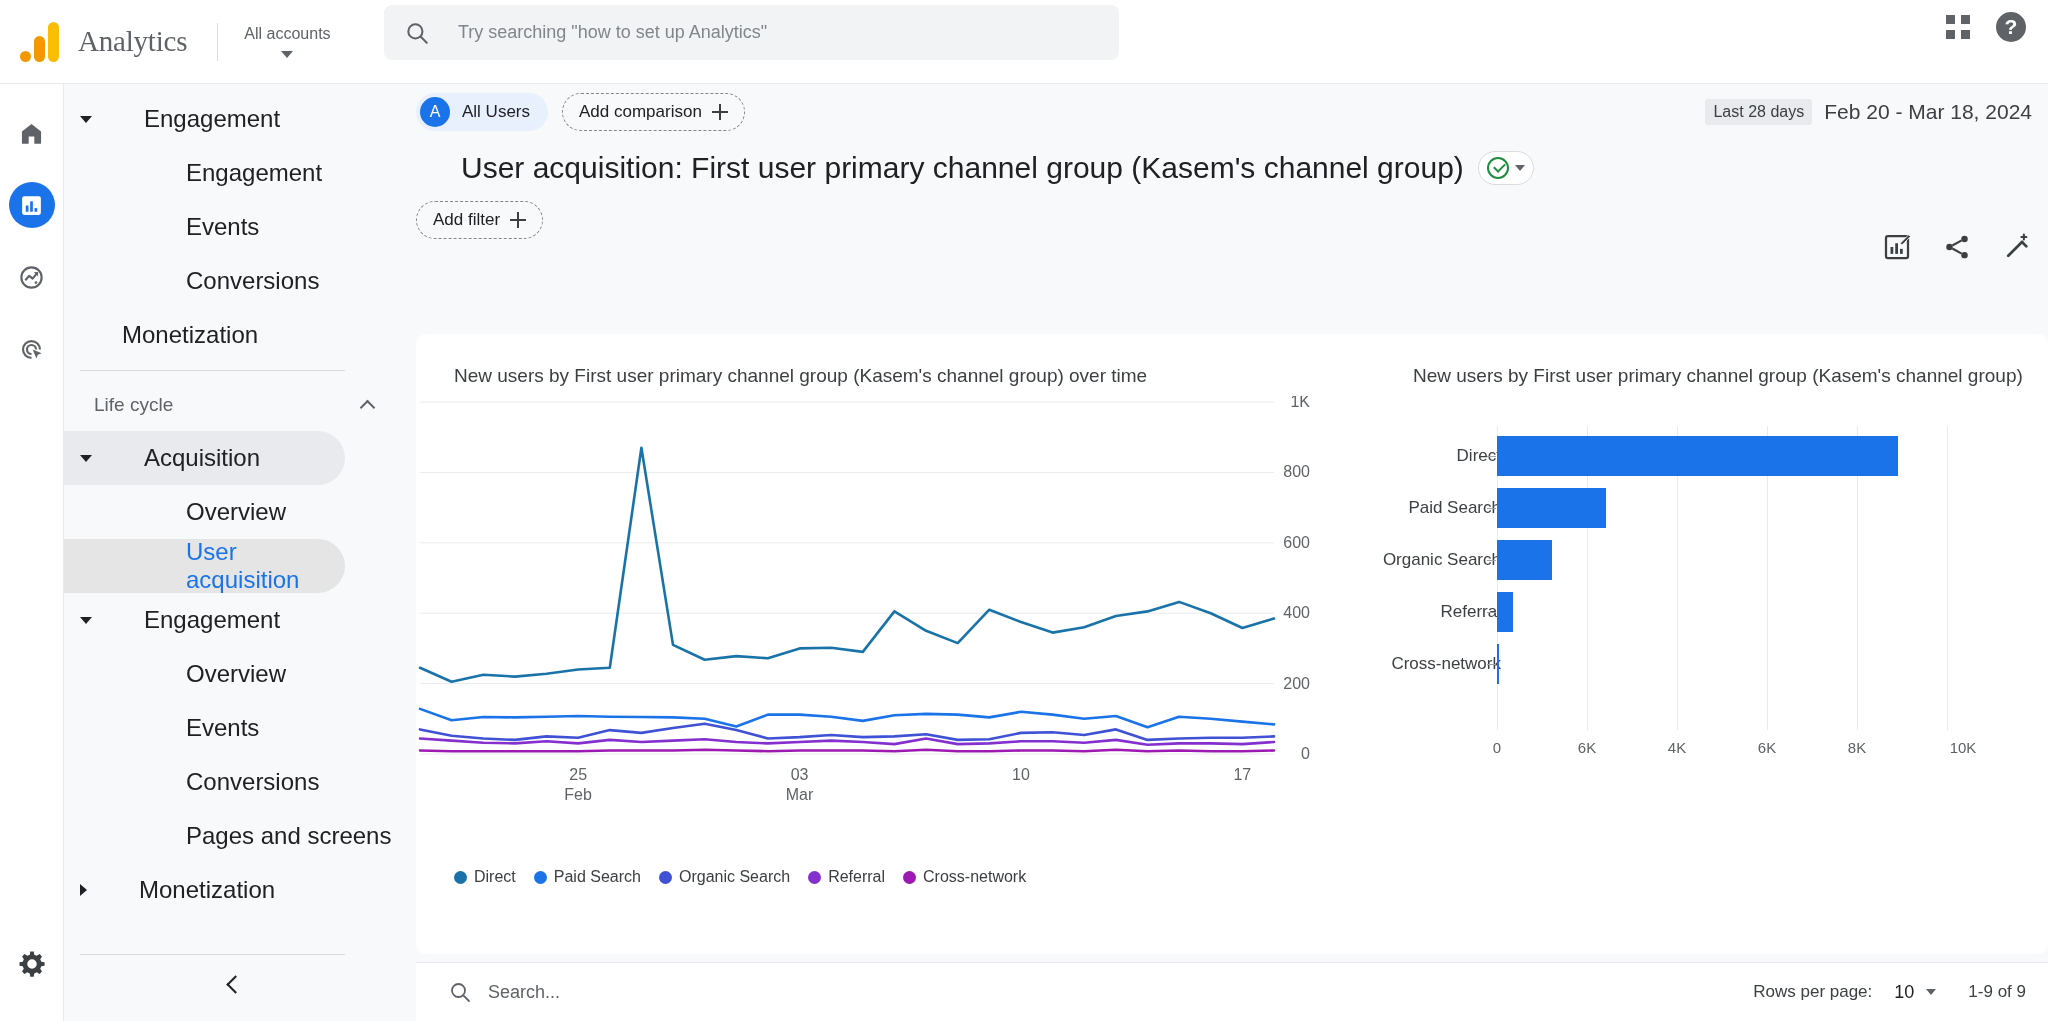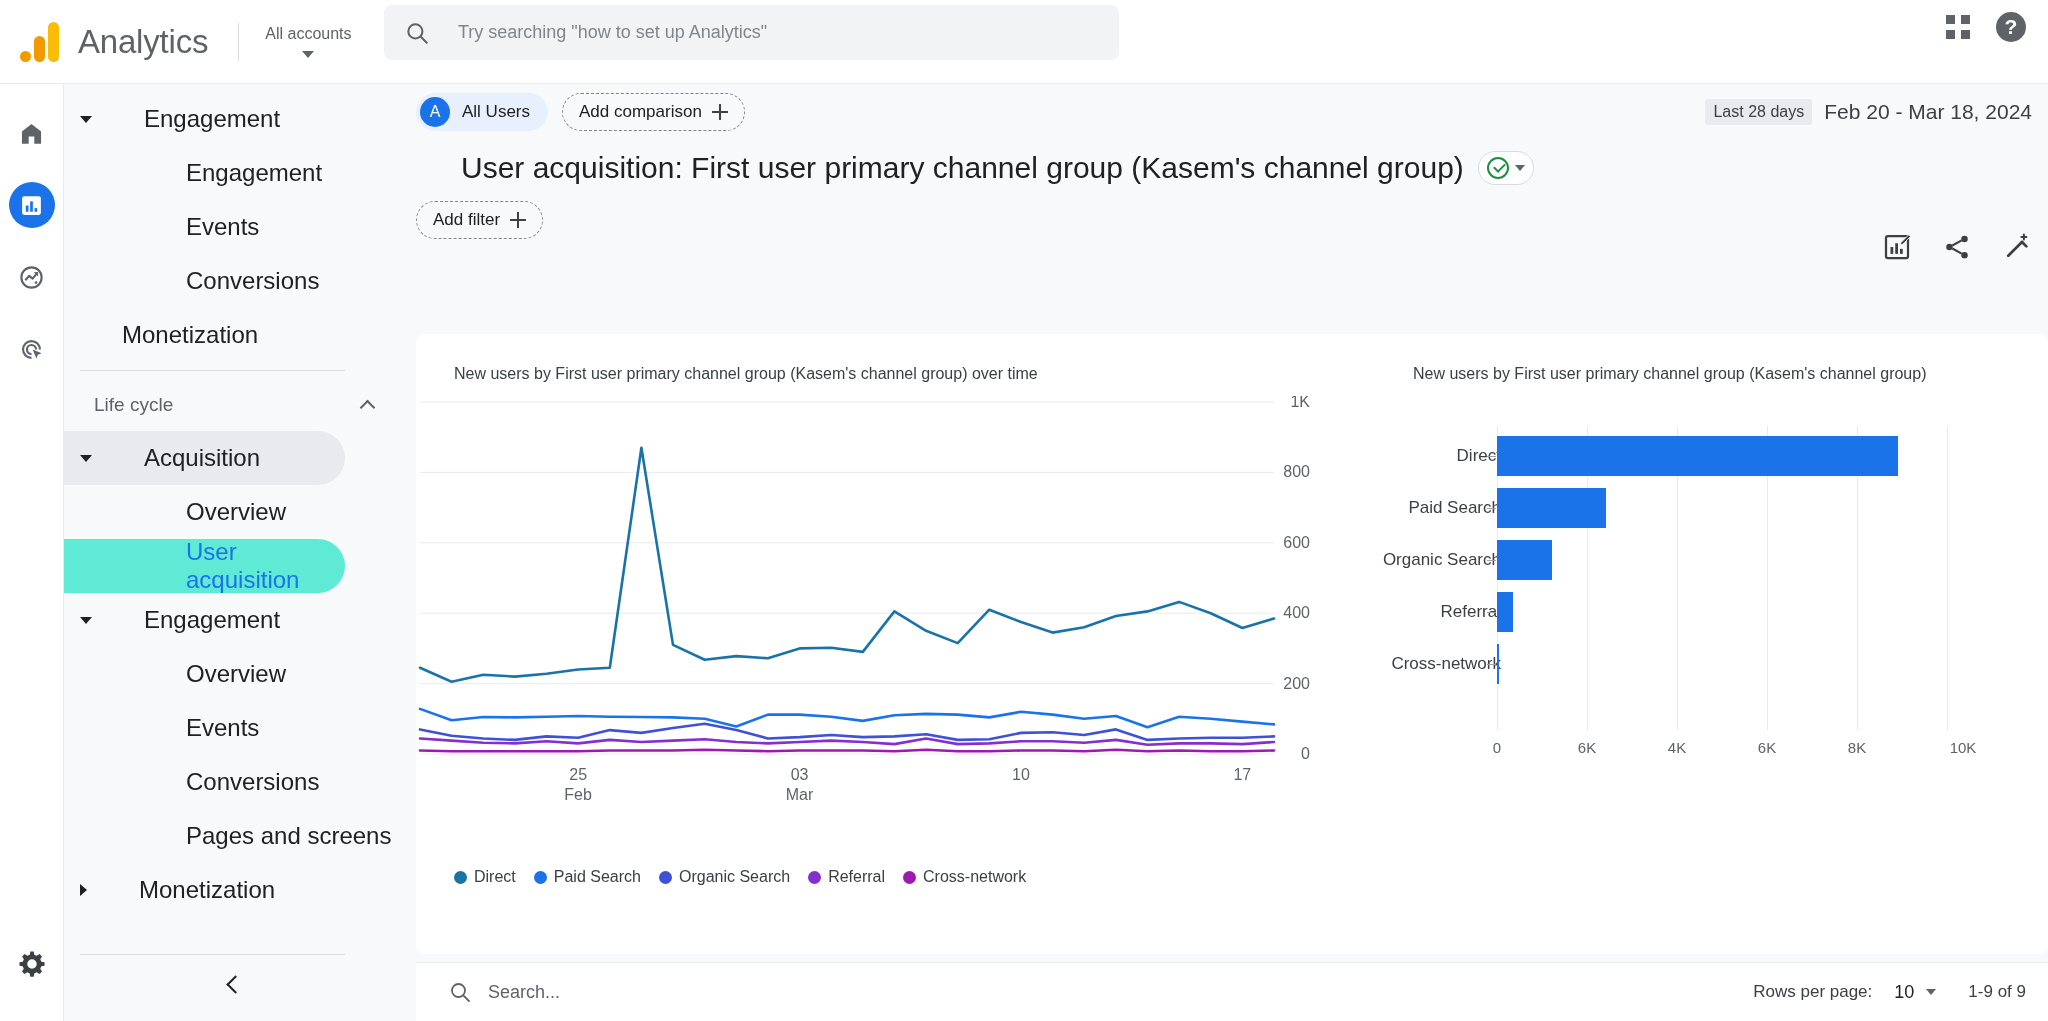--- a/index.html
+++ b/index.html
@@ -14,21 +14,21 @@
   .topbar {
     position: absolute; top: 0; left: 0; width: 2048px; height: 84px;
     background: #fff; display: flex; align-items: center;
     border-bottom: 1px solid #e8eaed;
   }
   .ga-logo { margin-left: 20px; display: flex; align-items: flex-end; height: 40px; width: 42px; gap: 3px; }
   .ga-bar { border-radius: 7px; }
   .ga-b1 { width: 11px; height: 11px; background: #f29900; border-radius: 50%; }
   .ga-b2 { width: 11px; height: 26px; background: #f29900; }
   .ga-b3 { width: 11px; height: 40px; background: #fbbc04; }
-  .brand-name { font-size: 33px; color: #5f6368; margin-left: 16px; letter-spacing: -0.2px; }
+  .brand-name { font-size: 29px; color: #5f6368; margin-left: 16px; letter-spacing: -0.2px; font-family: Liberation Serif, serif; }
   .brand-sep { width: 1px; height: 38px; background: #dadce0; margin-left: 30px; }
   .acct-wrap { margin-left: 26px; display: flex; flex-direction: column; align-items: center; cursor: pointer; }
   .acct-label { font-size: 16px; color: #5f6368; }
   .acct-caret { width: 0; height: 0; border-left: 6px solid transparent; border-right: 6px solid transparent;
                 border-top: 7px solid #5f6368; margin-top: 8px; }
   .searchbox {
     position: absolute; left: 384px; top: 5px; width: 735px; height: 55px;
     background: #f1f3f4; border-radius: 8px; display: flex; align-items: center; padding: 0 20px; cursor: text;
   }
   .search-ph { font-size: 18px; color: #80868b; margin-left: 28px; }
@@ -60,21 +60,21 @@
     display: flex; align-items: center; height: 54px; padding-left: 16px;
     font-size: 24px; color: #202124; cursor: pointer; position: relative; gap: 32px;
   }
   .nav-row .tri { width: 0; height: 0; border-left: 6px solid transparent; border-right: 6px solid transparent;
                   border-top: 7px solid #202124; margin-right: 20px; flex: 0 0 auto; }
   .nav-row .tri.right { border-top: 6px solid transparent; border-bottom: 6px solid transparent;
                         border-left: 7px solid #202124; border-right: none; }
   .nav-row.child { padding-left: 122px; }
   .nav-row.group-head { padding-left: 16px; }
   .nav-row.nochild-indent { padding-left: 58px; }
-  .nav-row.sel { background: #5eead4; color: #1a73e8; border-radius: 0 28px 28px 0; margin-right: 58px; }
+  .nav-row.sel { background: #e5e5e5; color: #1a73e8; border-radius: 0 28px 28px 0; margin-right: 58px; }
   .nav-row.highlight { background: #e8eaed; border-radius: 0 28px 28px 0; margin-right: 58px; }
   .nav-div { height: 1px; background: #dadce0; margin: 8px 58px 8px 16px; }
   .nav-section { display: flex; align-items: center; justify-content: space-between;
                  height: 52px; padding: 0 30px 0 30px; font-size: 19px; color: #5f6368; cursor: pointer; }
   .chev-up { width: 11px; height: 11px; border-left: 2px solid #5f6368; border-top: 2px solid #5f6368;
              transform: rotate(45deg); margin-top: 5px; }
   .nav-bottom-div { position: absolute; bottom: 66px; left: 16px; right: 58px; height: 1px; background: #dadce0; }
   .collapse-btn { position: absolute; bottom: 10px; left: 0; width: 339px; height: 54px;
                   display: flex; align-items: center; justify-content: center; cursor: pointer; }
   .chev-left { width: 13px; height: 13px; border-left: 2.5px solid #202124; border-bottom: 2.5px solid #202124;
@@ -110,21 +110,21 @@
   .caret-sm { width: 0; height: 0; border-left: 5px solid transparent; border-right: 5px solid transparent;
               border-top: 6px solid #5f6368; }
   .title-icons { position: absolute; right: 16px; top: 148px; display: flex; align-items: center; gap: 30px; }
 
   .filterrow { padding-left: 13px; height: 48px; display: flex; align-items: center; }
 
   .card { position: absolute; left: 13px; top: 250px; width: 1632px; height: 620px;
           background: #fff; border-radius: 10px; display: flex; }
   .panel-left { width: 963px; padding: 28px 0 0 38px; position: relative; }
   .panel-right { flex: 1; padding: 28px 0 0 34px; position: relative; }
-  .ptitle { font-size: 16px; color: #3c4043; line-height: 1.45; }
+  .ptitle { font-size: 19px; color: #3c4043; line-height: 1.45; }
 
   .chartwrap { position: absolute; left: 0; top: 62px; width: 930px; height: 410px; }
   .legend { position: absolute; left: 38px; bottom: 68px; display: flex; align-items: center; gap: 8px; flex-wrap: nowrap;}
   .lg-item { display: flex; align-items: center; gap: 7px; margin-right: 10px; cursor: pointer; }
   .lg-dot { width: 13px; height: 13px; border-radius: 50%; }
   .lg-txt { font-size: 16px; color: #3c4043; }
 
   .barchart { position: absolute; left: 0; top: 92px; width: 590px; height: 330px; }
   .bar-lbl { position: absolute; font-size: 17px; color: #3c4043; text-align: right; right: 0; transform: translateY(-50%); }
   .bar-rect { position: absolute; background: #1a73e8; }

